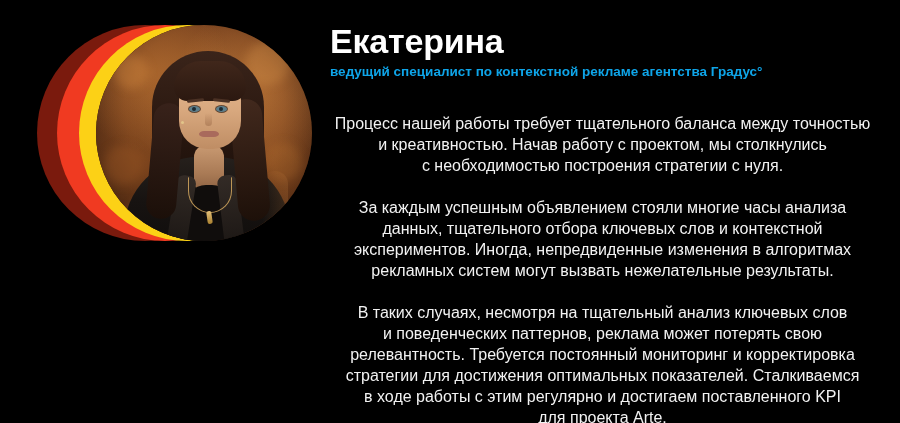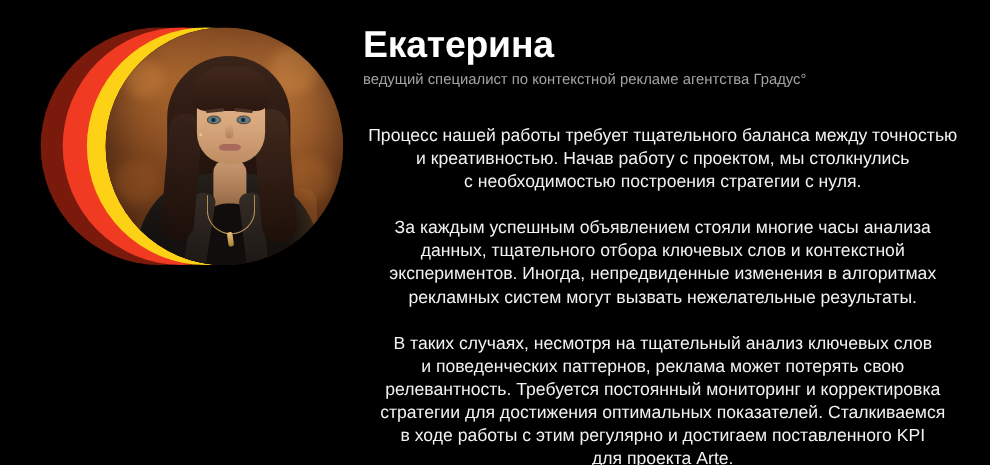--- a/index.html
+++ b/index.html
@@ -365,21 +365,21 @@
         <div class="mouth"></div>
         <div class="earring"></div>
       </div>
     </div>
   </div>
 
   <div class="content">
 
     <h1 class="title" style="color: rgb(255, 255, 255);">Екатерина</h1>
 
-    <p class="subtitle" style="color: #a3a3a3;">ведущий специалист по контекстной рекламе агентства Градус°</p>
+    <p class="subtitle" style="color: #0ea5e9; font-weight: bold;">ведущий специалист по контекстной рекламе агентства Градус°</p>
 
     <div class="body-copy">
       <p class="para" style="color: rgb(242, 242, 242);">Процесс нашей работы требует тщательного баланса между точностью
 и креативностью. Начав работу с проектом, мы столкнулись
 с необходимостью построения стратегии с нуля.</p>
       <p class="para" style="color: rgb(242, 242, 242);">За каждым успешным объявлением стояли многие часы анализа
 данных, тщательного отбора ключевых слов и контекстной
 экспериментов. Иногда, непредвиденные изменения в алгоритмах
 рекламных систем могут вызвать нежелательные результаты.</p>
       <p class="para" style="color: rgb(242, 242, 242);">В таких случаях, несмотря на тщательный анализ ключевых слов

